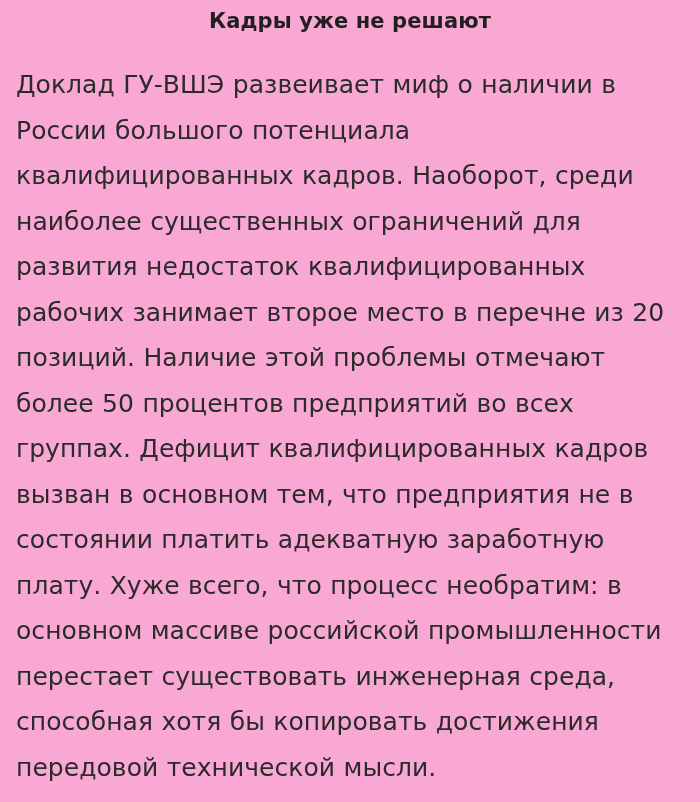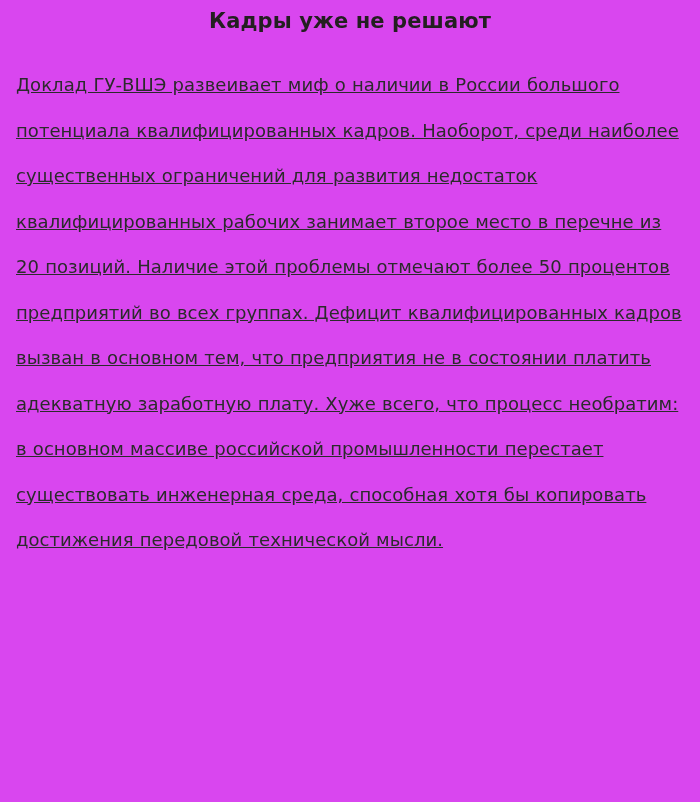--- a/index.html
+++ b/index.html
@@ -12,45 +12,44 @@
     height: 802px;
     overflow: hidden;
     font-family: "DejaVu Sans", sans-serif;
     color: #231f20;
   }
   .page {
     width: 700px;
     height: 802px;
     box-sizing: border-box;
     padding: 0 16px;
-    background: #d946ef;
+    background: #f9a8d4;
   }
   .article-title {
     margin: 0;
     padding-top: 6px;
     text-align: center;
     font-size: 21px;
     font-weight: bold;
     line-height: 30px;
     letter-spacing: 0.1px;
     color: #231f20;
   }
   .article-body {
     margin: 0;
     padding-top: 26px;
   }
   .article-paragraph {
     margin: 0;
-    font-size: 18px;
+    font-size: 25px;
     line-height: 45.5px;
     text-align: left;
     color: #2b2b2b;
     letter-spacing: 0.05px;
     word-spacing: 0.4px;
-    text-decoration: underline;
   }
 </style>
 </head>
 <body>
 
 <div class="page">
   <h1 class="article-title">Кадры уже не решают</h1>
   <div class="article-body">
     <p class="article-paragraph">Доклад ГУ-ВШЭ развеивает миф о наличии в России большого потенциала квалифицированных кадров. Наоборот, среди наиболее существенных ограничений для развития недостаток квалифицированных рабочих занимает второе место в перечне из 20 позиций. Наличие этой проблемы отмечают более 50 процентов предприятий во всех группах. Дефицит квалифицированных кадров вызван в основном тем, что предприятия не в состоянии платить адекватную заработную плату. Хуже всего, что процесс необратим: в основном массиве российской промышленности перестает существовать инженерная среда, способная хотя бы копировать достижения передовой технической мысли.</p>
   </div>

